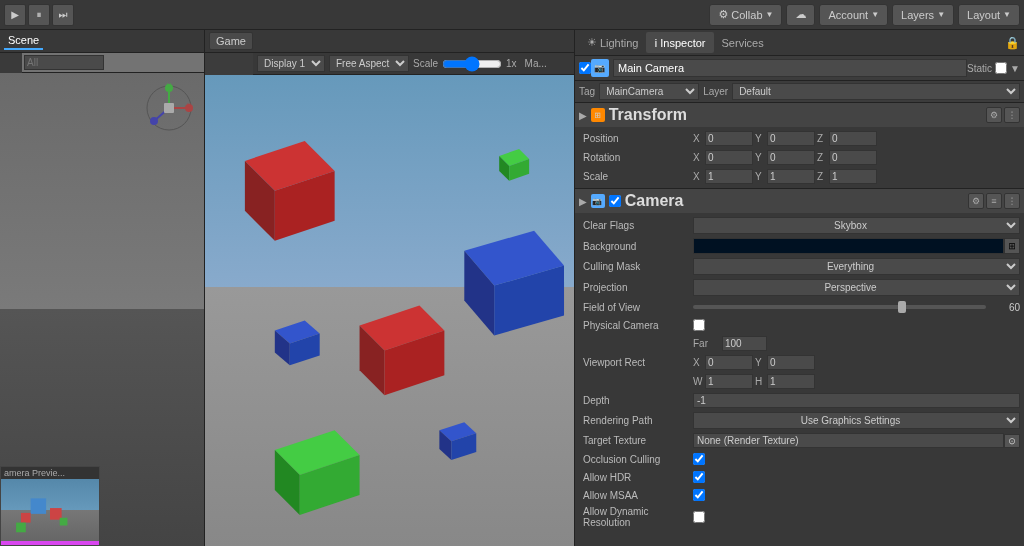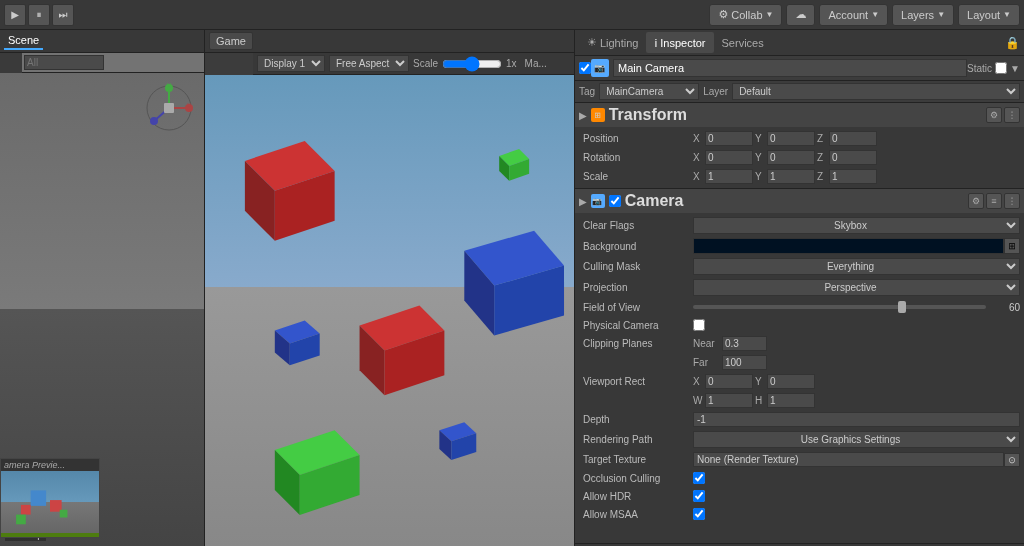--- a/index.html
+++ b/index.html
@@ -29,21 +29,21 @@
     
     #scene-panel { width: 205px; background: #3a3a3a; border-right: 1px solid #222; display: flex; flex-direction: column; }
     #scene-tabs { background: #383838; border-bottom: 1px solid #222; padding: 2px 4px; display: flex; gap: 4px; }
     .scene-tab { font-size: 11px; color: #aaa; padding: 2px 4px; cursor: pointer; }
     .scene-tab.active { color: #fff; border-bottom: 2px solid #4af; }
     #scene-toolbar { background: #737373; border-bottom: 1px solid #222; padding: 2px; display: flex; align-items: flex-end; gap: 2px; font-size: 10px; color: #aaa; margin-left: 22px; }
     #scene-view { flex: 1; position: relative; background: #5a5a5a; overflow: hidden; }
     .scene-bg { width: 100%; height: 100%; background: linear-gradient(to bottom, #6a6a6a 0%, #7a7a7a 50%, #555 50%, #444 100%); }
     .gizmo { position: absolute; top: 10px; right: 10px; width: 50px; height: 50px; }
     .persp-label { position: absolute; bottom: 5px; left: 5px; font-size: 10px; color: #ccc; background: rgba(0,0,0,0.3); padding: 1px 3px; }
-    .camera-preview { position: absolute; bottom: 8px; left: 0; width: 100px; height: 80px; background: #4d7c0f; border: 1px solid #444; font-style: italic; }
+    .camera-preview { position: absolute; bottom: 0; left: 0; width: 100px; height: 80px; background: #d946ef; border: 1px solid #444; }
     .camera-preview-title { background: #333; font-size: 9px; padding: 1px 3px; color: #aaa; }
     .camera-preview-viewport { width: 100%; height: calc(100% - 16px); position: relative; overflow: hidden; }
     .cv-bg { width: 100%; height: 100%; background: linear-gradient(to bottom, #5588aa 0%, #6699bb 50%, #777 50%, #666 100%); }
 
     
     #game-panel { width: 370px; border-right: 1px solid #222; display: flex; flex-direction: column; }
     #game-tabs { background: #383838; border-bottom: 1px solid #222; padding: 2px 4px; display: flex; align-items: center; gap: 4px; }
     .game-tab { font-size: 11px; color: #ccc; padding: 2px 6px; background: #4a4a4a; border: 1px solid #333; border-radius: 2px; cursor: pointer; }
     .game-toolbar { background: #383838; border-bottom: 1px solid #222; padding: 2px 4px; display: flex; align-items: center; gap: 4px; font-size: 10px; color: #aaa; margin-left: 48px; }
     .game-select { background: #4a4a4a; border: 1px solid #333; color: #ccc; font-size: 10px; padding: 1px 2px; }
@@ -379,27 +379,20 @@
                 <div class="slider-thumb"></div>
               </div>
               <span class="slider-value">60</span>
             </div>
           </div>
           <div class="prop-row">
             <span class="prop-label">Physical Camera</span>
             <input type="checkbox" class="prop-checkbox" style="">
           </div>
           <div class="prop-row">
-            <span class="prop-label">Clipping Planes</span>
-            <div class="near-far">
-              <span class="nf-label">Near</span>
-              <input type="text" class="xyz-field" style="width: 45px;" value="0.3">
-            </div>
-          </div>
-          <div class="prop-row">
             <span class="prop-label"></span>
             <div class="near-far">
               <span class="nf-label">Far</span>
               <input type="text" class="xyz-field" style="width: 45px;" value="100">
             </div>
           </div>
           <div class="prop-row">
             <span class="prop-label">Viewport Rect</span>
             <div class="xyz-group">
               <span class="xyz-label">X</span>
@@ -438,20 +431,24 @@
           </div>
           <div class="prop-row">
             <span class="prop-label">Allow HDR</span>
             <input type="checkbox" checked="" class="prop-checkbox" style="">
           </div>
           <div class="prop-row">
             <span class="prop-label">Allow MSAA</span>
             <input type="checkbox" checked="" class="prop-checkbox" style="">
           </div>
           <div class="prop-row">
+            <span class="prop-label">Allow Dynamic Resolution</span>
+            <input type="checkbox" class="prop-checkbox" style="">
+          </div>
+          <div class="prop-row">
             
             
           </div>
         </div>
       </div>
     </div>
   </div>
 
 </div>
 

